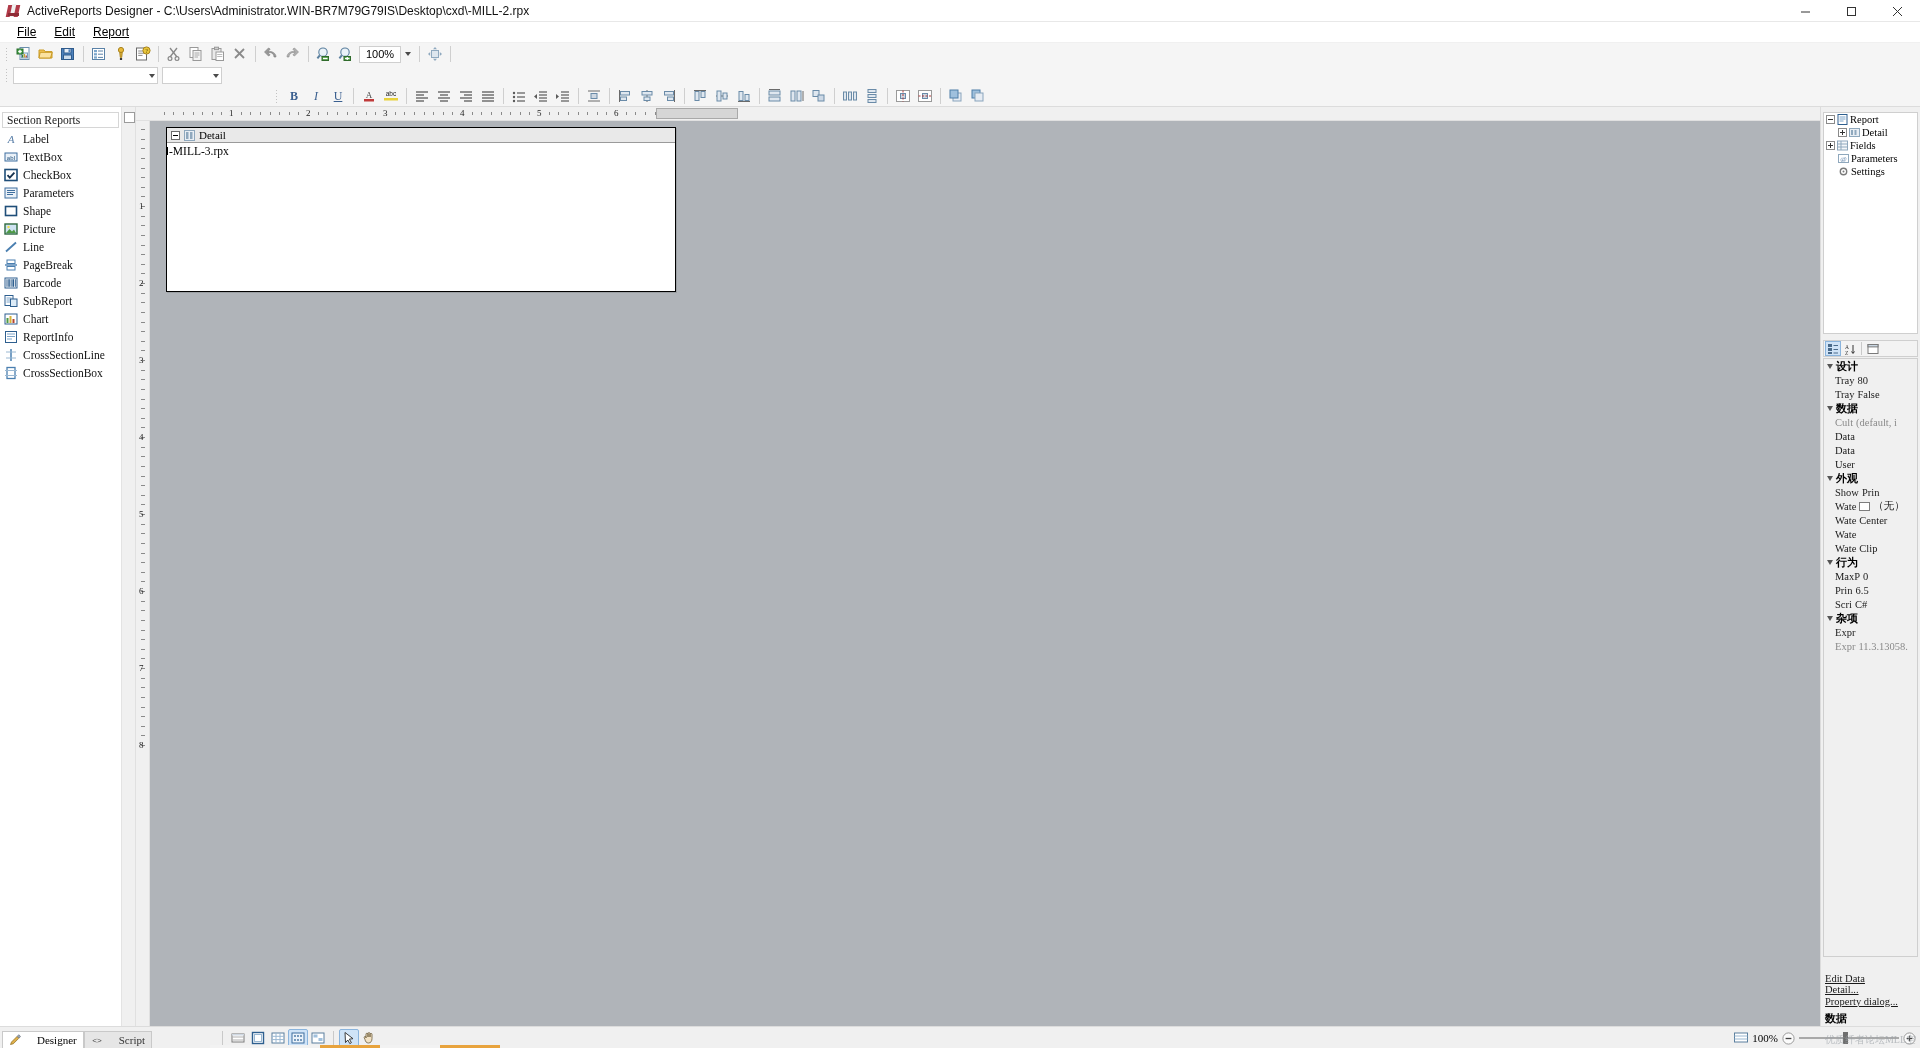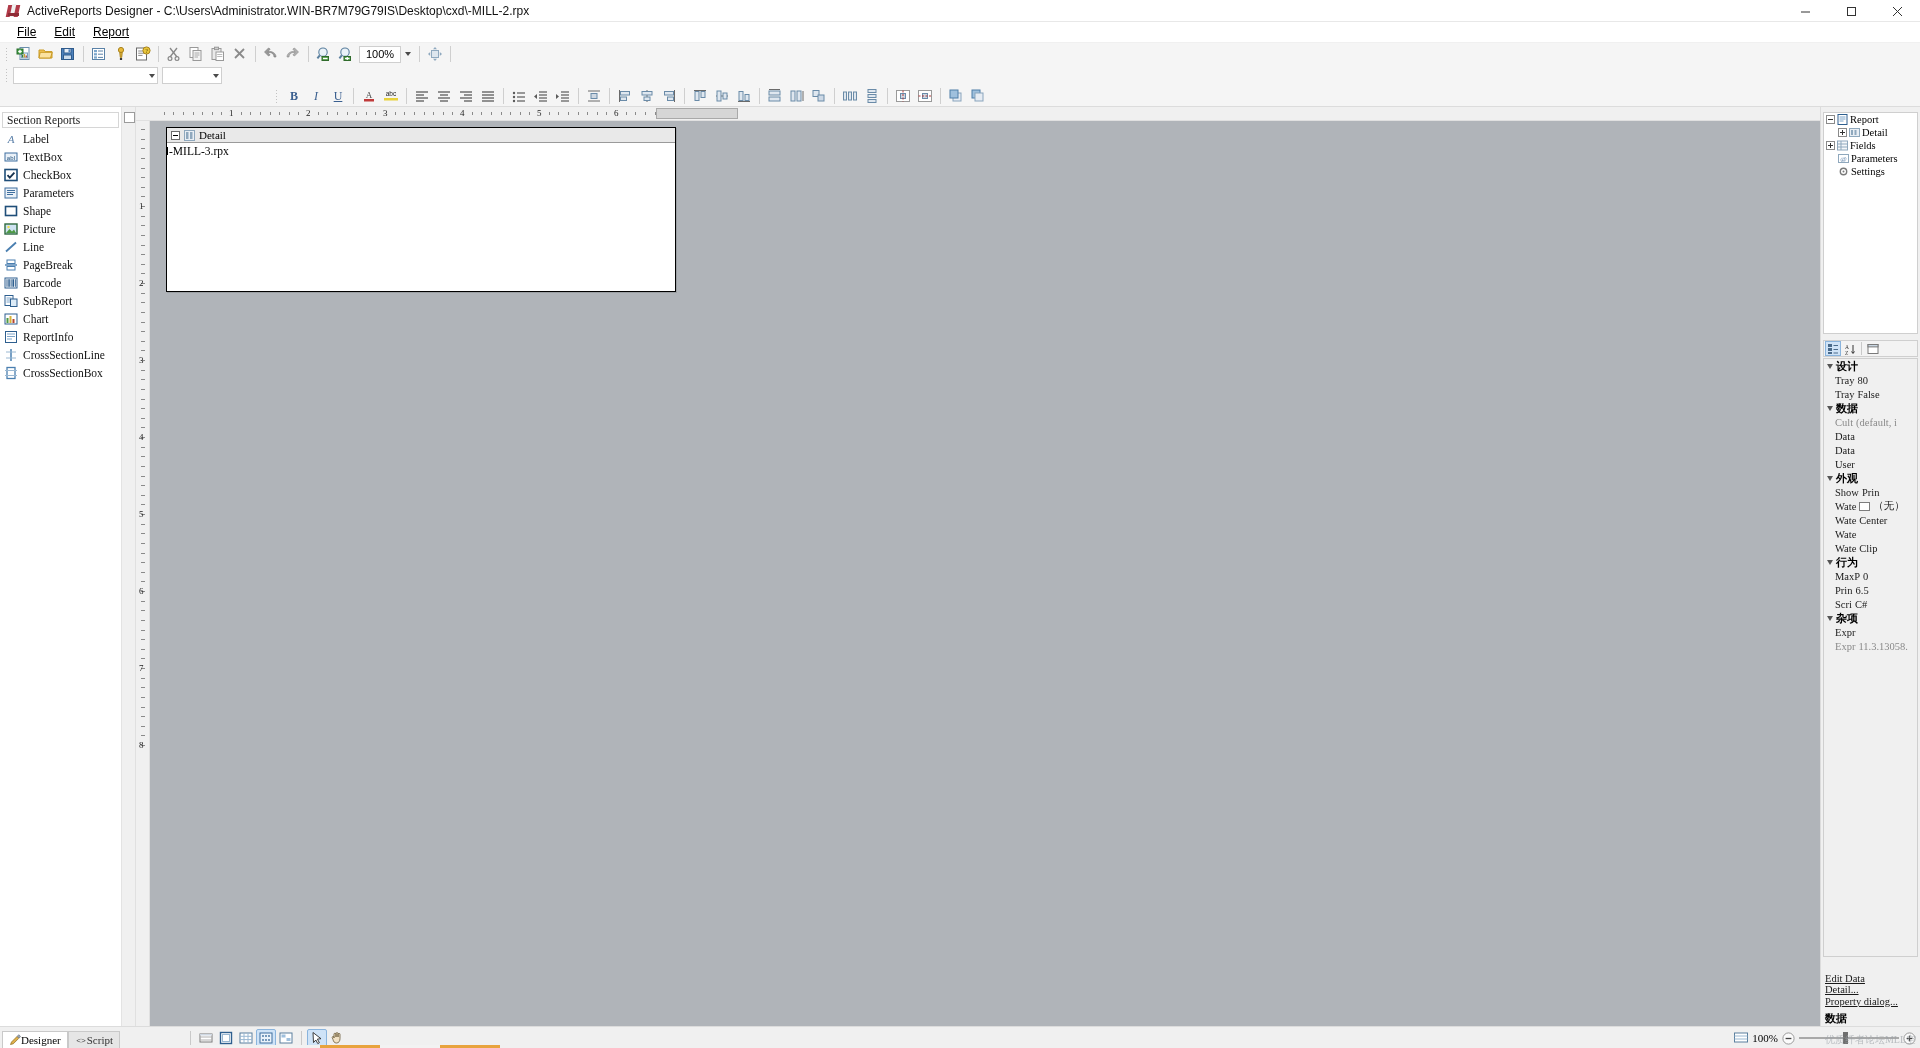--- a/index.html
+++ b/index.html
@@ -191,21 +191,21 @@
     background:#f0f0f0;
   }
 
   
   .statusbar {
     height: 22px; min-height:22px; background:#f0f0f0; border-top:1px solid #dcdcdc;
     display:flex; align-items:center; position:relative;
   }
   .tabs { display:flex; align-items:flex-end; height:22px; margin-left:2px; }
   .tab {
-    height: 18px; display:flex; align-items:center; gap:0; padding:0 6px;
+    height: 18px; display:flex; align-items:center; gap:16px; padding:0 6px;
     font-size:11px; font-family:"Liberation Serif",serif; border:1px solid #c9c9c9; border-bottom:none;
     background:#e6e6e6; color:#333; position:relative;
   }
   .tab.active { background:#ffffff; color:#000; }
   .tab .tab-ico { width:12px; height:12px; flex:none; }
   .st-sep { width:1px; height:14px; background:#c9c9c9; margin:0 5px; }
   .st-btn {
     width: 20px; height:18px; display:flex; align-items:center; justify-content:center;
     border:1px solid transparent; border-radius:2px; flex:none;
   }

